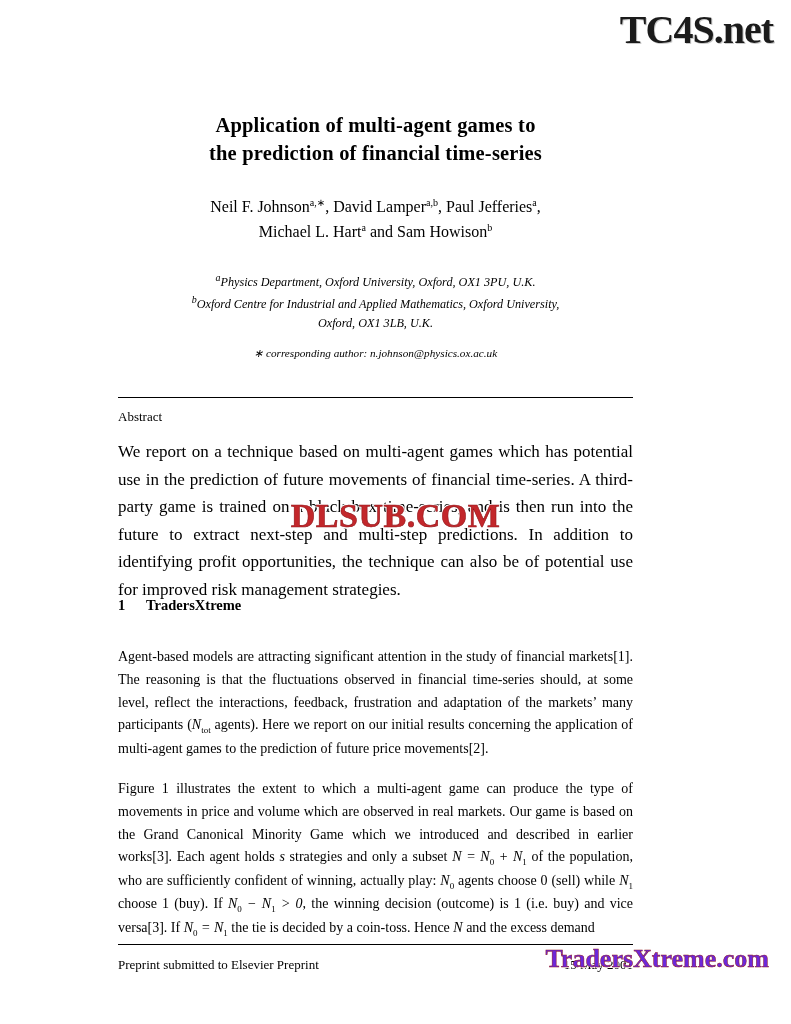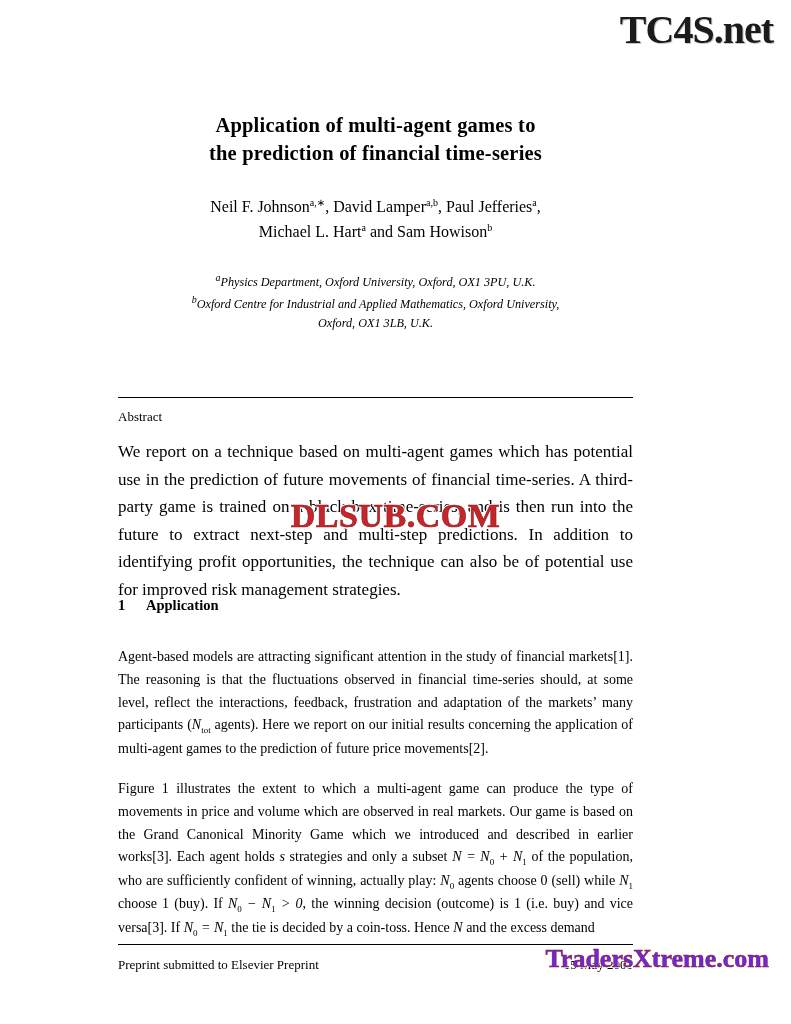--- a/index.html
+++ b/index.html
@@ -183,29 +183,30 @@
     <div class="affil">
       <div>
         <sup>a</sup><span>Physics Department, Oxford University, Oxford, OX1 3PU, U.K.</span>
       </div>
       <div>
         <sup>b</sup><span>Oxford Centre for Industrial and Applied Mathematics, Oxford University,</span>
         <div>Oxford, OX1 3LB, U.K.</div>
       </div>
     </div>
 
+    <div class="corr">∗ corresponding author: n.johnson@physics.ox.ac.uk</div>
   </div>
 
   <hr class="rule rule-top">
 
   <div class="abstract-head">Abstract</div>
   <div class="abstract-body">We report on a technique based on multi-agent games which has potential use in the prediction of future movements of financial time-series. A third-party game is trained on a black-box time-series, and is then run into the future to extract next-step and multi-step predictions. In addition to identifying profit opportunities, the technique can also be of potential use for improved risk management strategies.</div>
 
   <div class="section-head">
-    <span class="num">1</span><span>Application</span>
+    <span class="num">1</span><span>TradersXtreme</span>
   </div>
 
   <div class="body-text p1">
     <span>Agent-based models are attracting significant attention in the study of financial markets[1]. The reasoning is that the fluctuations observed in financial time-series should, at some level, reflect the interactions, feedback, frustration and adaptation of the markets’ many participants (</span><span class="math"><span>N</span><sub class="sub-it">tot</sub></span><span> agents). Here we report on our initial results concerning the application of multi-agent games to the prediction of future price movements[2].</span>
   </div>
 
   <div class="body-text p2">
     <span>Figure 1 illustrates the extent to which a multi-agent game can produce the type of movements in price and volume which are observed in real markets. Our game is based on the Grand Canonical Minority Game which we introduced and described in earlier works[3]. Each agent holds </span><span class="math">s</span><span> strategies and only a subset </span><span class="math"><span>N = N</span><sub>0</sub><span> + N</span><sub>1</sub></span><span> of the population, who are sufficiently confident of winning, actually play: </span><span class="math"><span>N</span><sub>0</sub></span><span> agents choose 0 (sell) while </span><span class="math"><span>N</span><sub>1</sub></span><span> choose 1 (buy). If </span><span class="math"><span>N</span><sub>0</sub><span> − N</span><sub>1</sub><span> &gt; 0</span></span><span>, the winning decision (outcome) is 1 (i.e. buy) and vice versa[3]. If </span><span class="math"><span>N</span><sub>0</sub><span> = N</span><sub>1</sub></span><span> the tie is decided by a coin-toss. Hence </span><span class="math">N</span><span> and the excess demand</span>
   </div>
 

